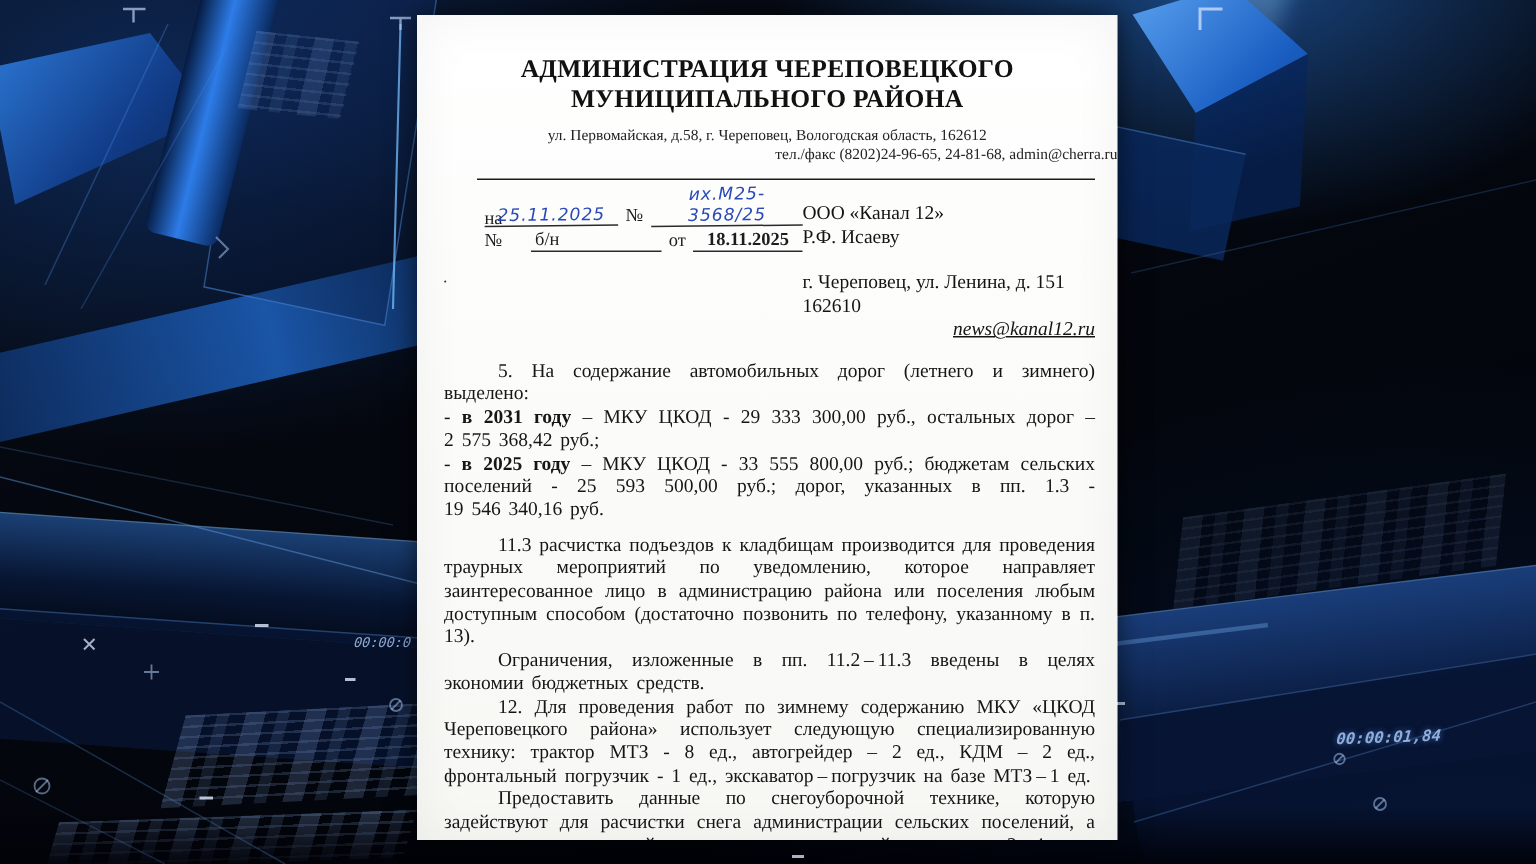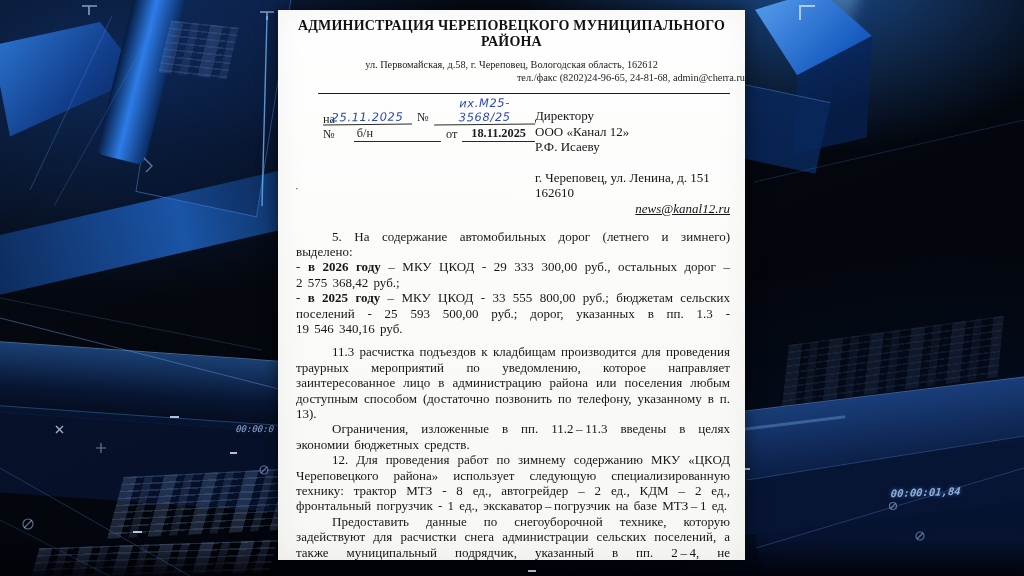--- a/index.html
+++ b/index.html
@@ -75,21 +75,21 @@
     font-style:italic;color:rgba(175,205,248,.8);}
   .tc-left{left:236px;top:424px;font-size:9px;transform:skewX(-6deg);}
   .tc-right{left:891px;top:486px;font-size:10.5px;font-weight:bold;
     transform:skewX(-6deg) rotate(-2deg);text-shadow:0 0 4px rgba(90,150,240,.6);}
 
   
   .page{position:absolute;left:278px;top:10px;width:467px;height:550px;z-index:10;
     background:linear-gradient(180deg,#ffffff,#f7f7f4);
     box-shadow:0 0 16px rgba(0,0,0,.6), inset 0 0 34px rgba(0,0,0,.05);
     color:#1d1d1f;overflow:hidden;}
-  .lh-title{margin-top:8px;text-align:center;font-weight:bold;font-size:14px;
+  .lh-title{margin-top:26px;text-align:center;font-weight:bold;font-size:17px;
     letter-spacing:.2px;color:#111;}
   .lh-addr{margin-top:9px;text-align:center;font-size:10.3px;line-height:12.5px;color:#222;}
   .lh-addr2{text-align:right;font-size:10.3px;line-height:12.5px;color:#222;}
   .lh-rule{border-top:1.6px solid #1c1c1c;margin:9px 15px 0 40px;}
 
   .refrow{display:flex;margin-top:14px;padding-left:45px;padding-right:15px;}
   .refs{width:212px;font-size:12.3px;}
   .ref-line{display:flex;align-items:flex-end;gap:5px;height:17px;}
   .u{border-bottom:1px solid #2a2a2a;display:inline-block;text-align:center;}
   .u-date{width:102px;}
@@ -194,35 +194,34 @@
           <span class="u u-num hand">их.М25-3568/25</span>
         </div>
         <div class="ref-line">
           <span>на №</span>
           <span class="u u-bn">б/н</span>
           <span>от</span>
           <span class="u u-from">18.11.2025</span>
         </div>
       </div>
       <div class="recipient">
-        <div>Директору</div>
         <div>ООО  «Канал 12»</div>
         <div>Р.Ф. Исаеву</div>
         <div class="blankline"></div>
         <div>г. Череповец,  ул. Ленина, д. 151</div>
         <div>162610</div>
         <div class="email">news@kanal12.ru</div>
       </div>
     </div>
 
     <span class="stray">·</span>
 
     <div class="doc-body">
       <p class="ind">5. На содержание автомобильных дорог (летнего и зимнего) выделено:</p>
-      <p><span>- </span><b>в 2026  году</b><span> – МКУ  ЦКОД - 29&nbsp;333&nbsp;300,00 руб.,  остальных  дорог – 2&nbsp;575&nbsp;368,42  руб.;</span></p>
+      <p><span>- </span><b>в 2031  году</b><span> – МКУ  ЦКОД - 29&nbsp;333&nbsp;300,00 руб.,  остальных  дорог – 2&nbsp;575&nbsp;368,42  руб.;</span></p>
       <p><span>- </span><b>в 2025 году</b><span> – МКУ ЦКОД  - 33&nbsp;555&nbsp;800,00 руб.;  бюджетам сельских поселений - 25&nbsp;593&nbsp;500,00 руб.;  дорог,  указанных  в  пп.&nbsp;1.3 - 19&nbsp;546&nbsp;340,16 руб.</span></p>
       <p class="ind gap-top">11.3 расчистка подъездов к кладбищам производится  для проведения траурных  мероприятий  по  уведомлению,  которое  направляет заинтересованное лицо в администрацию района или поселения любым доступным способом (достаточно позвонить по телефону, указанному в п. 13).</p>
       <p class="ind">Ограничения, изложенные в пп. 11.2 – 11.3 введены в целях экономии бюджетных  средств.</p>
       <p class="ind">12. Для  проведения  работ  по  зимнему  содержанию  МКУ «ЦКОД Череповецкого  района»   использует  следующую  специализированную технику:    трактор МТЗ  - 8  ед.,  автогрейдер – 2 ед.,  КДМ – 2 ед., фронтальный погрузчик - 1 ед., экскаватор – погрузчик  на  базе  МТЗ – 1 ед.</p>
       <p class="ind">Предоставить  данные  по  снегоуборочной  технике,  которую задействуют для расчистки снега администрации сельских поселений, а также муниципальный подрядчик, указанный в пп.&nbsp;2 – 4, не представляется возможным,  так  как  подрядные  организации  и  (или)  предприниматели условиями контрактов (договоров) не лимитируются в количестве и типах задействованных  в  уборке  от  снега  машин.</p>
     </div>
   </div>
 </div>
 
 </body></html>

